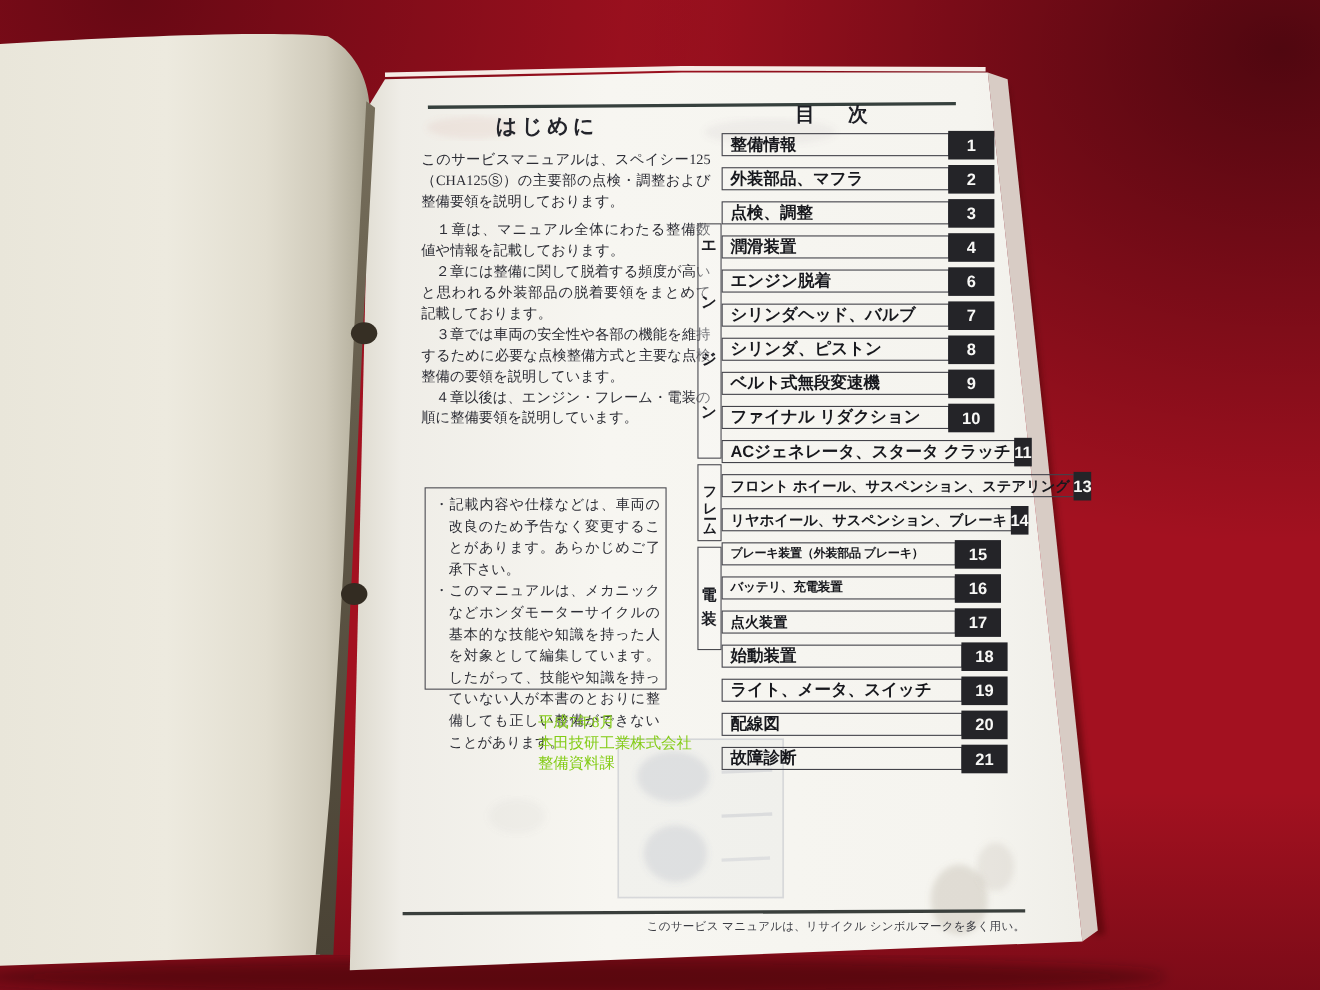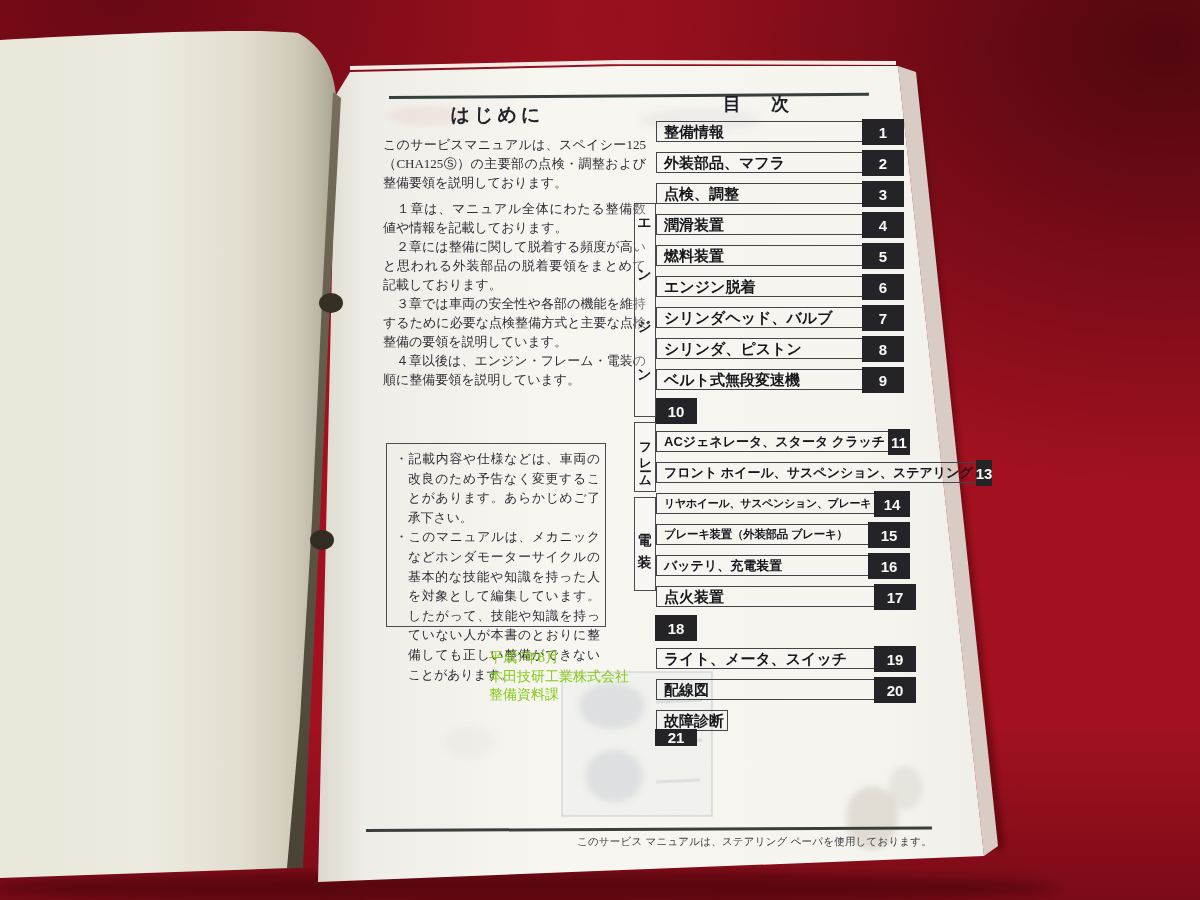--- a/index.html
+++ b/index.html
@@ -172,40 +172,37 @@
           </div>
         <div class="toc-row">
             <span class="lbl">点検、調整</span>
             <span class="num">3</span>
           </div>
         <div class="toc-row">
             <span class="lbl">潤滑装置</span>
             <span class="num">4</span>
           </div>
         <div class="toc-row">
-            <span class="lbl">燃料装置</span>
-            <span class="num">5</span>
-          </div>
-        <div class="toc-row">
             <span class="lbl">エンジン脱着</span>
             <span class="num">6</span>
           </div>
         <div class="toc-row">
             <span class="lbl">シリンダヘッド、バルブ</span>
             <span class="num">7</span>
           </div>
         <div class="toc-row">
             <span class="lbl">シリンダ、ピストン</span>
             <span class="num">8</span>
           </div>
         <div class="toc-row">
             <span class="lbl">ベルト式無段変速機</span>
             <span class="num">9</span>
           </div>
         <div class="toc-row">
+            <span class="lbl">ファイナル リダクション</span>
             <span class="num">10</span>
           </div>
         <div class="toc-row">
             <span class="lbl">ACジェネレータ、スタータ クラッチ</span>
             <span class="num">11</span>
           </div>
         <div class="toc-row">
             <span class="lbl">フロント ホイール、サスペンション、ステアリング</span>
             <span class="num">13</span>
           </div>
@@ -219,20 +216,21 @@
           </div>
         <div class="toc-row">
             <span class="lbl">バッテリ、充電装置</span>
             <span class="num">16</span>
           </div>
         <div class="toc-row">
             <span class="lbl">点火装置</span>
             <span class="num">17</span>
           </div>
         <div class="toc-row">
+            <span class="lbl">始動装置</span>
             <span class="num">18</span>
           </div>
         <div class="toc-row">
             <span class="lbl">ライト、メータ、スイッチ</span>
             <span class="num">19</span>
           </div>
         <div class="toc-row">
             <span class="lbl">配線図</span>
             <span class="num">20</span>
           </div>
@@ -247,16 +245,16 @@
         <span>エンジン</span>
       </div>
     <div class="grp grp-frame">
         <span>フレーム</span>
       </div>
     <div class="grp grp-elec">
         <span>電装</span>
       </div>
 
     <div class="rule-bottom"></div>
-    <div class="footer-note">このサービス マニュアルは、ステアリング ペーパを使用しております。</div>
+    <div class="footer-note">このサービス マニュアルは、リサイクル シンボルマークを多く用い。</div>
 
   </div>
 </div>
 
 </body></html>

